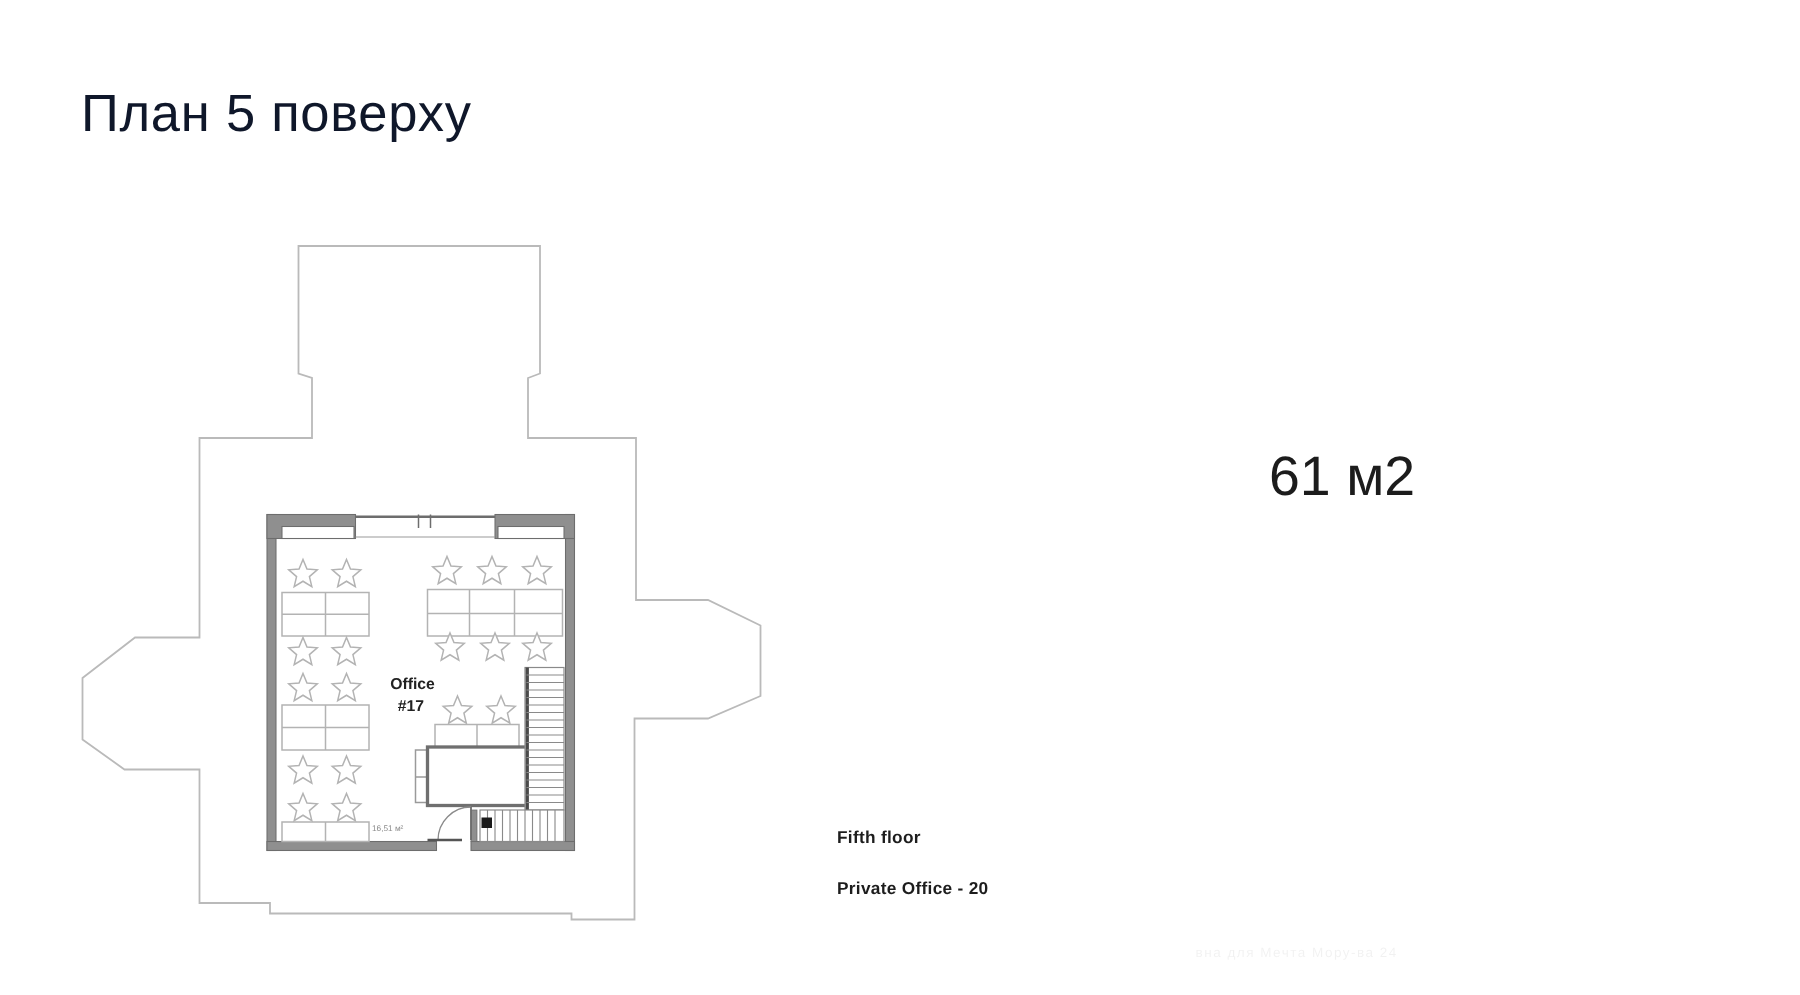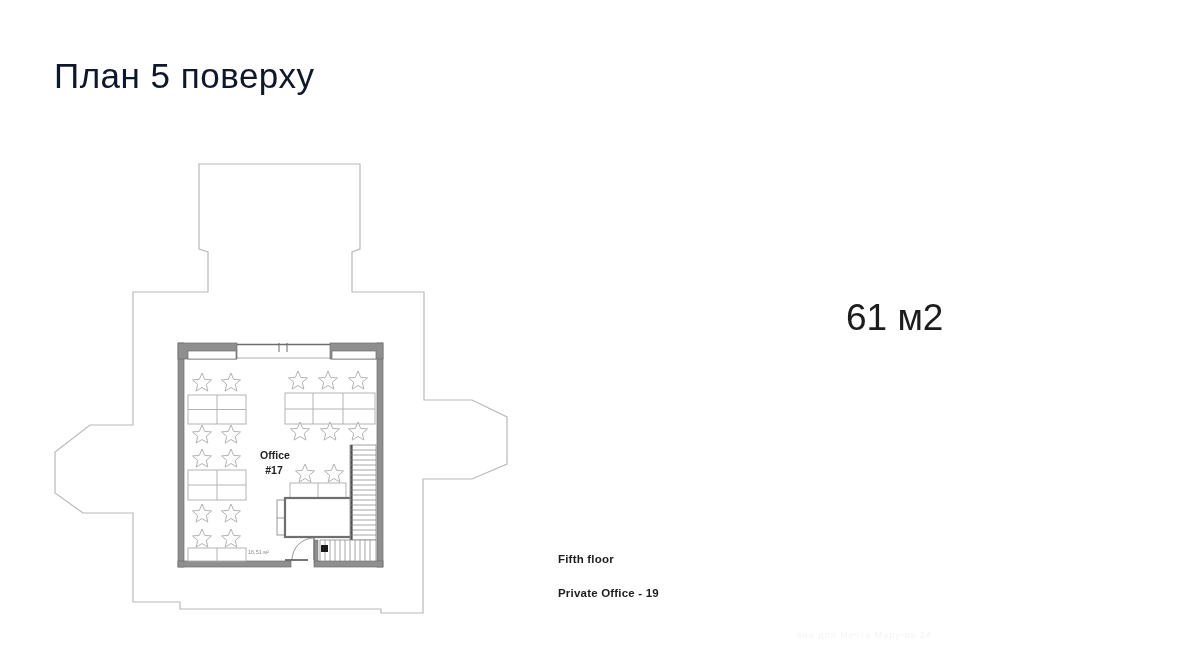--- a/index.html
+++ b/index.html
@@ -29,21 +29,21 @@
   .plan-svg{position:absolute;left:0;top:0;}
 </style>
 </head>
 <body>
 
 <div class="page-title">План 5 поверху</div>
 
 <div class="area-summary">61 м2</div>
 
 <div class="caption floor">Fifth floor</div>
-<div class="caption listing">Private Office - 19</div>
+<div class="caption listing">Private Office - 20</div>
 
 <div class="watermark">вна для Мечта Мору-ва 24</div>
 
 <svg class="plan-svg" width="1200" height="663" viewBox="0 0 1200 663" xmlns="http://www.w3.org/2000/svg">
   <defs>
 
     <path id="chair" d="M0,-10 L2.65,-3.64 L9.51,-3.09 L4.28,1.39 L5.88,8.09 L0,4.5 L-5.88,8.09 L-4.28,1.39 L-9.51,-3.09 L-2.65,-3.64 Z" fill="#ffffff" stroke="#b3b3b3" stroke-width="1"></path>
   </defs>
 
   <path d="M199,164 H360 V249 L352,252 V292 H424 V400 H472 L507,417 V464 L472,479 H423 V613 H381 V609 H180 V602 H133 V513 H83 L55,493 V452 L90,425 H133 V292 H208 V252 L199,249 Z" fill="#ffffff" stroke="#bababa" stroke-width="1.2" stroke-linejoin="miter"></path>

